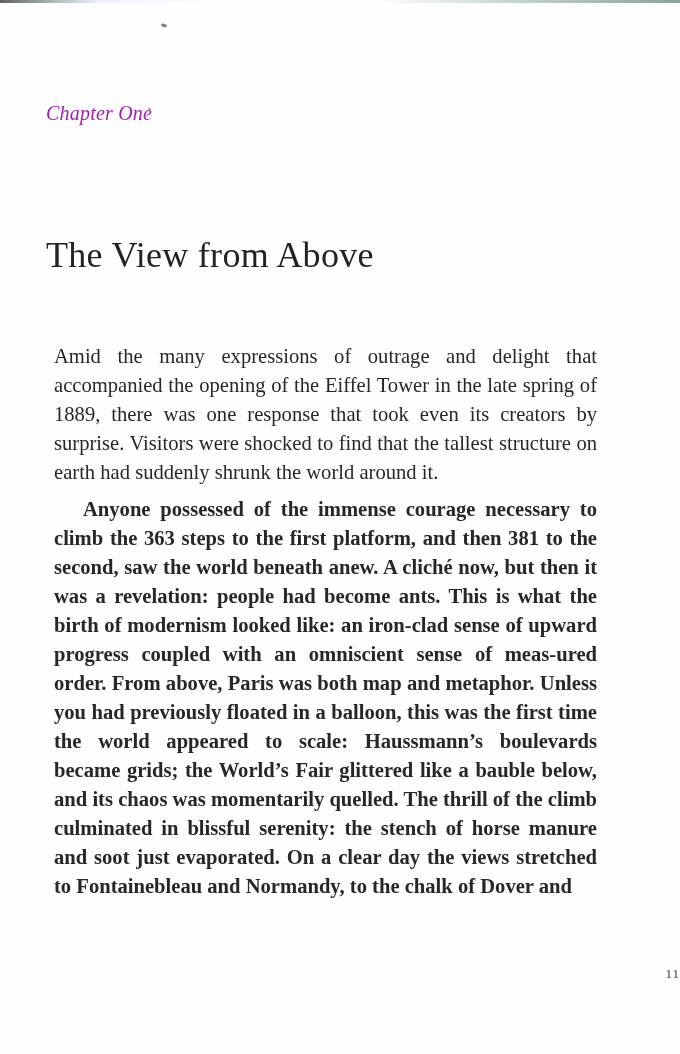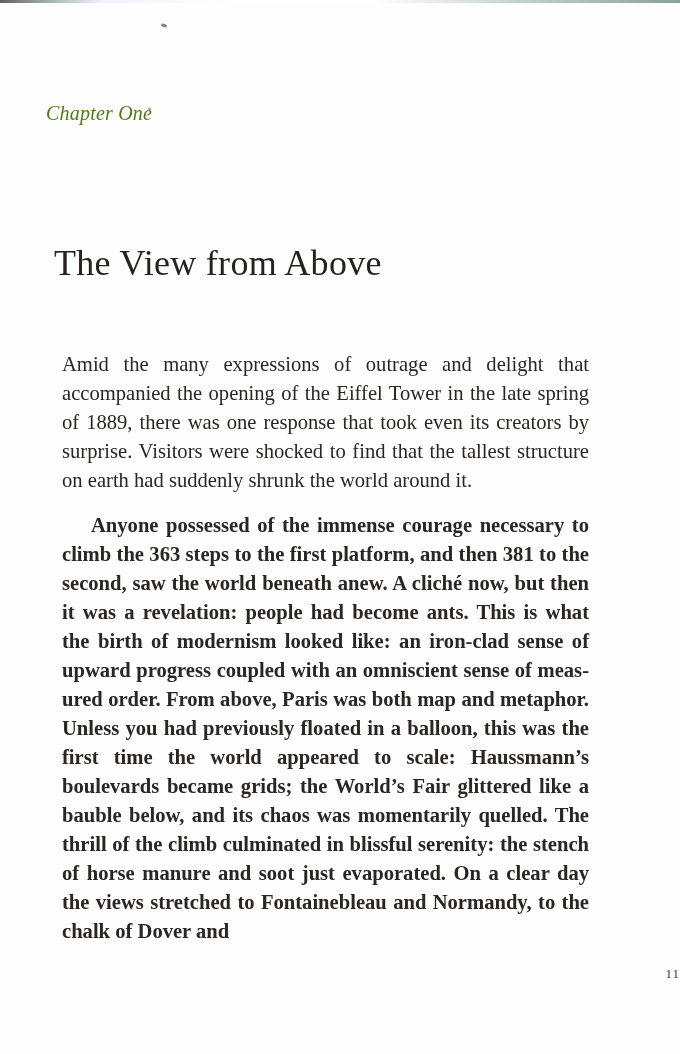--- a/index.html
+++ b/index.html
@@ -31,44 +31,44 @@
     }
     .speck-1 { left: 161px; top: 24px; width: 6px; height: 3px; transform: rotate(20deg); }
     .speck-2 { left: 148px; top: 108px; width: 3px; height: 2px; transform: rotate(40deg); background:#9a9680;}
     .chapter-label {
       position: absolute;
       left: 46px;
       top: 102px;
       font-style: italic;
       font-size: 20px;
       letter-spacing: 0.2px;
-      color: #4d7c0f;
+      color: #a21caf;
     }
     .chapter-title {
       position: absolute;
       left: 46px;
       top: 234px;
       font-size: 36px;
       font-weight: normal;
-      margin: 8px;
+      margin: 0;
       letter-spacing: 0.3px;
       color: #252220;
     }
     .body-text {
       position: absolute;
       left: 46px;
       top: 334px;
       width: 559px;
       font-size: 20.6px;
       line-height: 29px;
       text-align: justify;
       color: #2a2623;
     }
     .body-text p {
-      margin: 16px;
+      margin: 8px;
     }
     .body-text p.indent {
       text-indent: 29px;
       font-weight: bold;
     }
     .page-number {
       position: absolute;
       left: 0;
       width: 680px;
       top: 966px;

